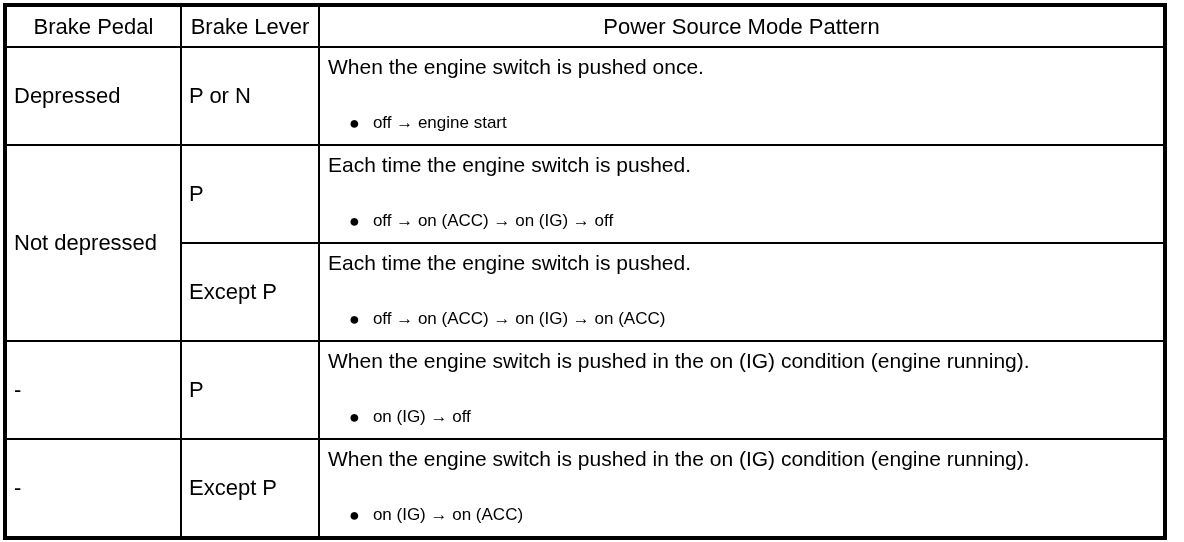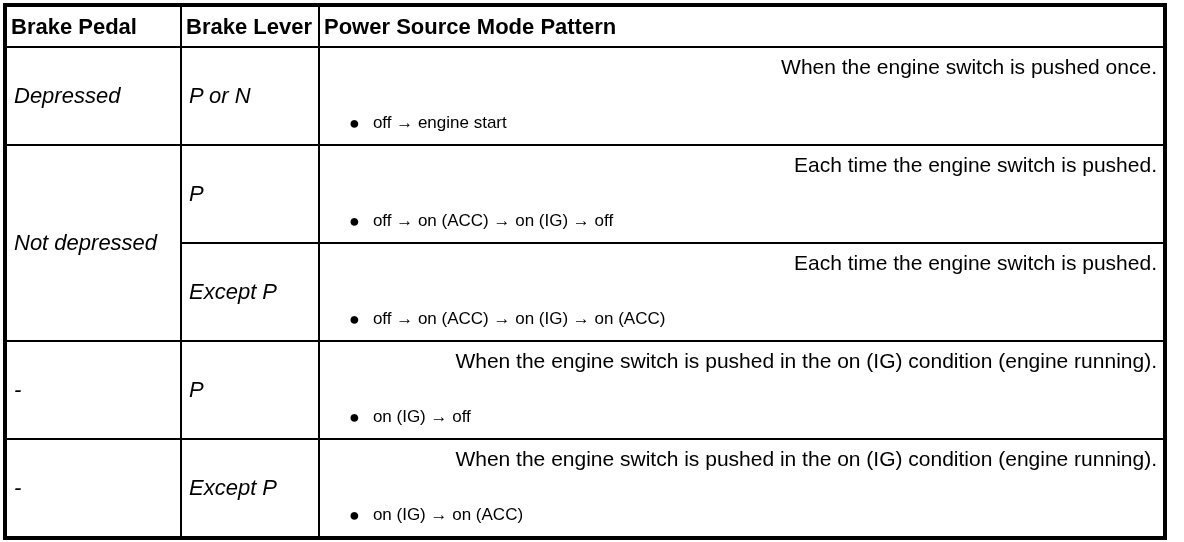--- a/index.html
+++ b/index.html
@@ -16,37 +16,35 @@
     position: absolute;
     left: 3px;
     top: 3px;
     width: 1164px;
     border-collapse: collapse;
     table-layout: fixed;
     border: 4px solid #000000;
   }
   .psm th, .psm td {
     border: 2px solid #000000;
-    text-align: right;
   }
   .psm th {
     height: 39px;
     font-size: 22px;
-    font-weight: bold;
-    text-align: left;
+    font-weight: normal;
+    text-align: center;
     padding: 0 4px;
     vertical-align: middle;
   }
   tr.body-row { height: 96px; }
   td.c1, td.c2 {
     vertical-align: middle;
     text-align: left;
     padding: 0 4px 0 7px;
     font-size: 22px;
-    font-style: italic;
   }
   td.c3 {
     vertical-align: top;
     padding: 6px 6px 8px 8px;
     font-size: 21px;
   }
   .desc {
     line-height: 26px;
     white-space: nowrap;
   }

